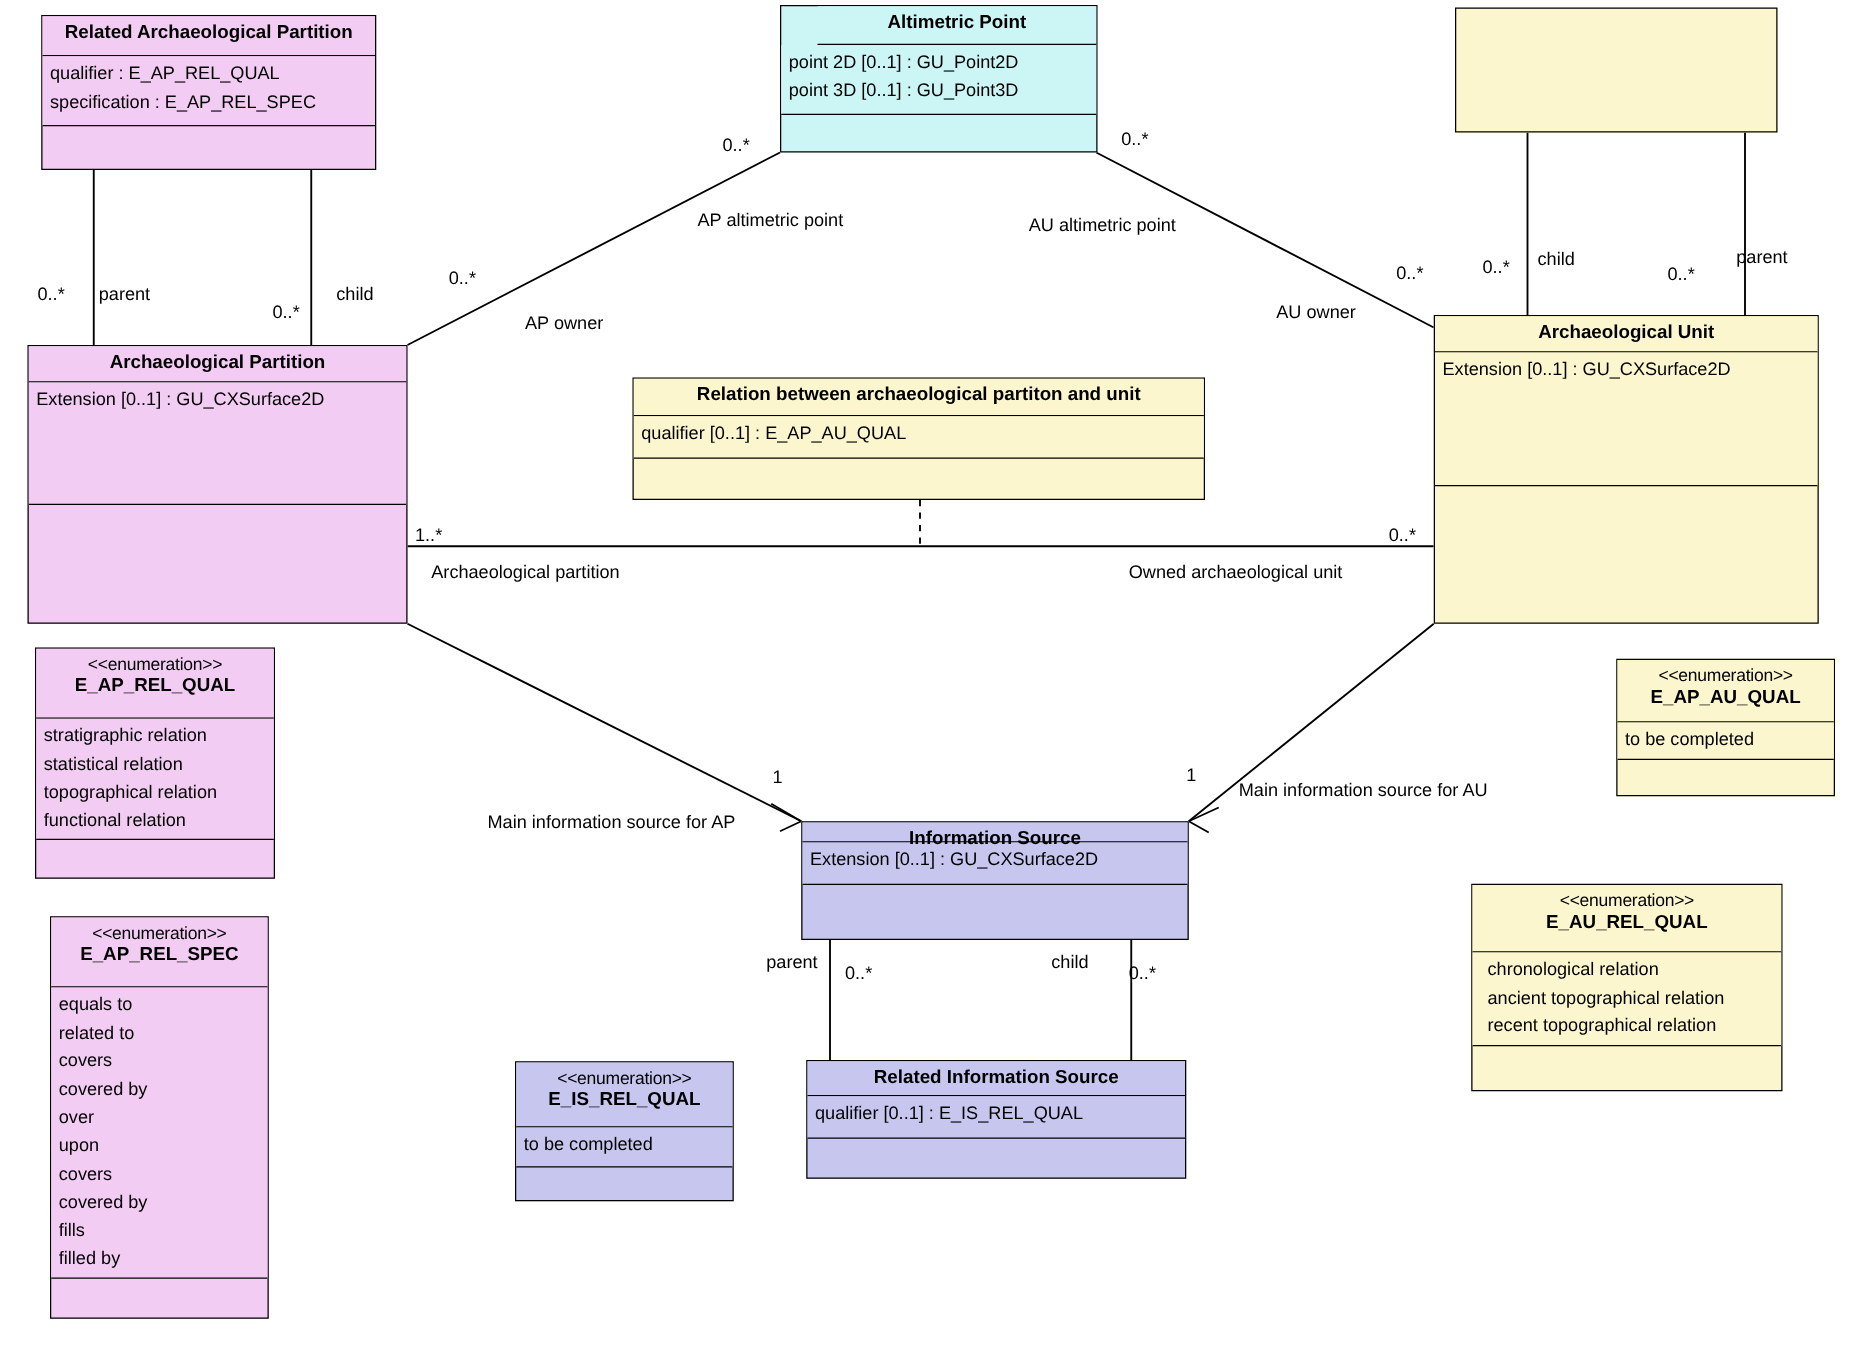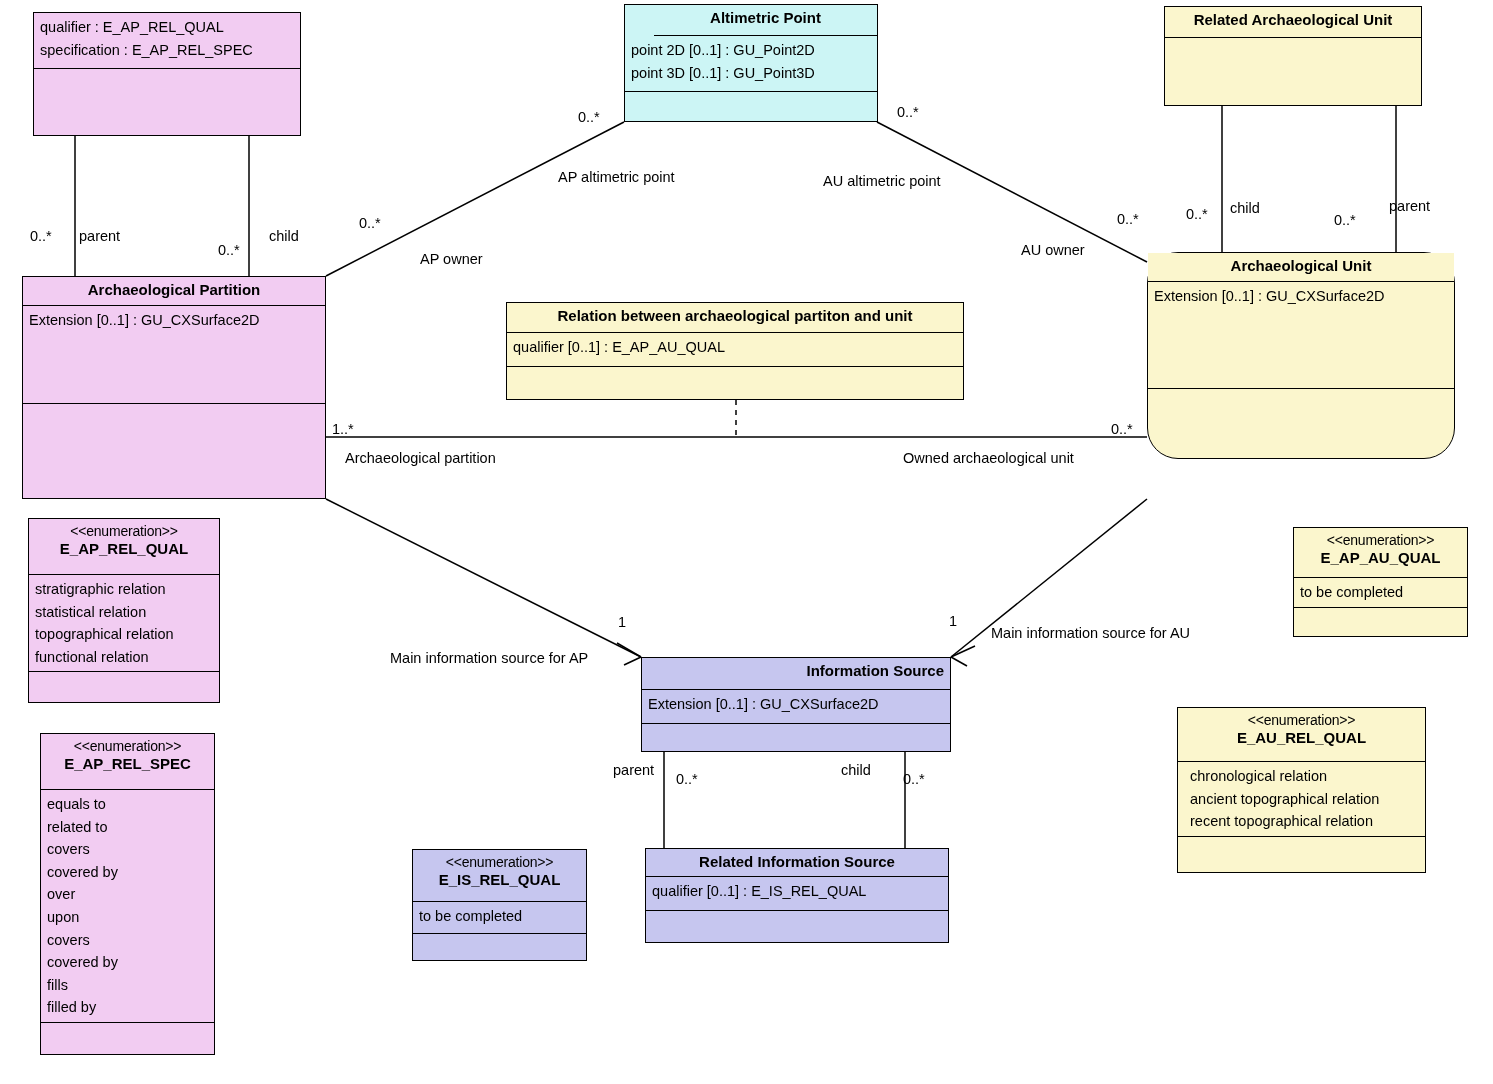--- a/index.html
+++ b/index.html
@@ -113,77 +113,77 @@
       <line x1="1147" y1="499" x2="951" y2="657"></line>
       <line x1="951" y1="657" x2="975" y2="646"></line>
       <line x1="951" y1="657" x2="967" y2="666"></line>
 
       <line x1="664" y1="752" x2="664" y2="848"></line>
       <line x1="905" y1="752" x2="905" y2="848"></line>
     </g>
   </svg>
 
   <div class="uml pink" style="left:33px; top:12px; width:268px; height:124px;">
+    <div class="hdr" style="height:32px;">
+      <span class="nm">Related Archaeological Partition</span>
+    </div>
     <div class="attrs" style="height:56px;">
       <div>qualifier : E_AP_REL_QUAL</div>
       <div>specification : E_AP_REL_SPEC</div>
     </div>
     <div class="ops" style="height:34px;"></div>
   </div>
 
   <div class="uml cyan" style="left:624px; top:4px; width:254px; height:118px;">
     <div class="hdr" style="height:31px;margin-left:29px;">
       <span class="nm">Altimetric Point</span>
     </div>
     <div class="attrs" style="height:56px;">
       <div>point 2D [0..1] : GU_Point2D</div>
       <div>point 3D [0..1] : GU_Point3D</div>
     </div>
     <div class="ops" style="height:29px;"></div>
   </div>
 
   <div class="uml yellow" style="left:1164px; top:6px; width:258px; height:100px;">
-    <div class="hdr" style="height:31px;">
-      <span class="nm">Related Archaeological Unit</span>
-    </div>
     <div class="ops" style="height:33px;"></div>
   </div>
 
   <div class="uml pink" style="left:22px; top:276px; width:304px; height:223px;">
     <div class="hdr" style="height:29px;">
       <span class="nm">Archaeological Partition</span>
     </div>
     <div class="attrs" style="height:98px;">
       <div>Extension [0..1] : GU_CXSurface2D</div>
     </div>
     <div class="ops" style="height:94px;"></div>
   </div>
 
-  <div class="uml yellow" style="left:1147px; top:252px; width:308px; height:207px;border-radius:31px;">
+  <div class="uml yellow" style="left:1147px; top:252px; width:308px; height:247px;">
     <div class="hdr" style="height:29px;">
       <span class="nm">Archaeological Unit</span>
     </div>
     <div class="attrs" style="height:107px;">
       <div>Extension [0..1] : GU_CXSurface2D</div>
     </div>
     <div class="ops" style="height:109px;"></div>
   </div>
 
   <div class="uml yellow" style="left:506px; top:302px; width:458px; height:98px;">
     <div class="hdr" style="height:30px;">
       <span class="nm">Relation between archaeological partiton and unit</span>
     </div>
     <div class="attrs" style="height:34px;">
       <div>qualifier [0..1] : E_AP_AU_QUAL</div>
     </div>
     <div class="ops" style="height:31px;"></div>
   </div>
 
   <div class="uml blue" style="left:641px; top:657px; width:310px; height:95px;">
-    <div class="hdr" style="height:32px;text-align:right;">
+    <div class="hdr" style="height:16px;">
       <span class="nm">Information Source</span>
     </div>
     <div class="attrs" style="height:34px;">
       <div>Extension [0..1] : GU_CXSurface2D</div>
     </div>
     <div class="ops" style="height:31px;"></div>
   </div>
 
   <div class="uml blue" style="left:645px; top:848px; width:304px; height:95px;">
     <div class="hdr" style="height:28px;">

